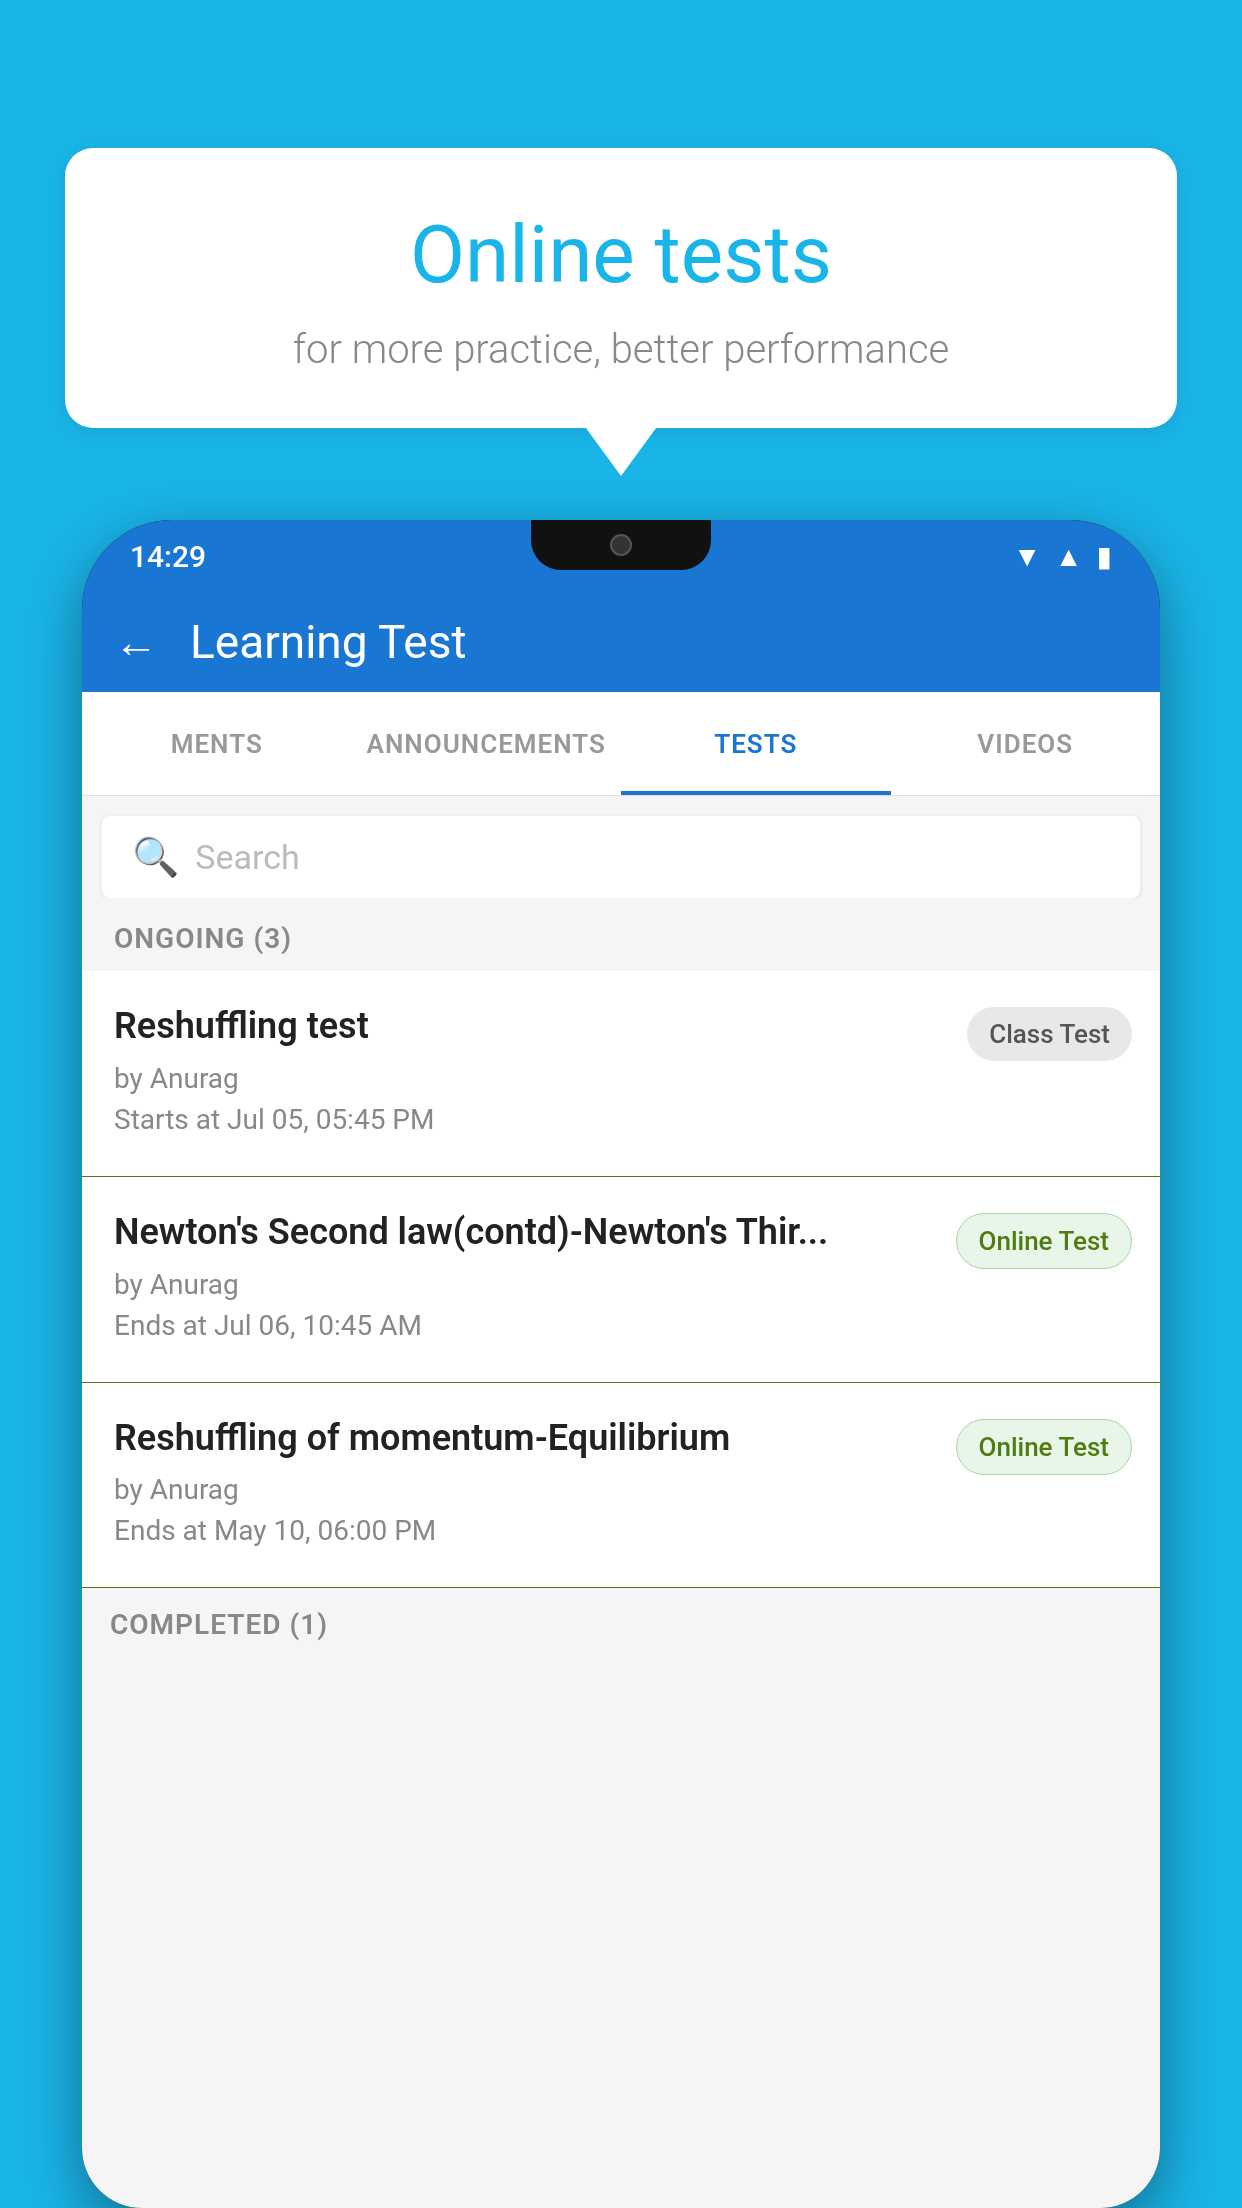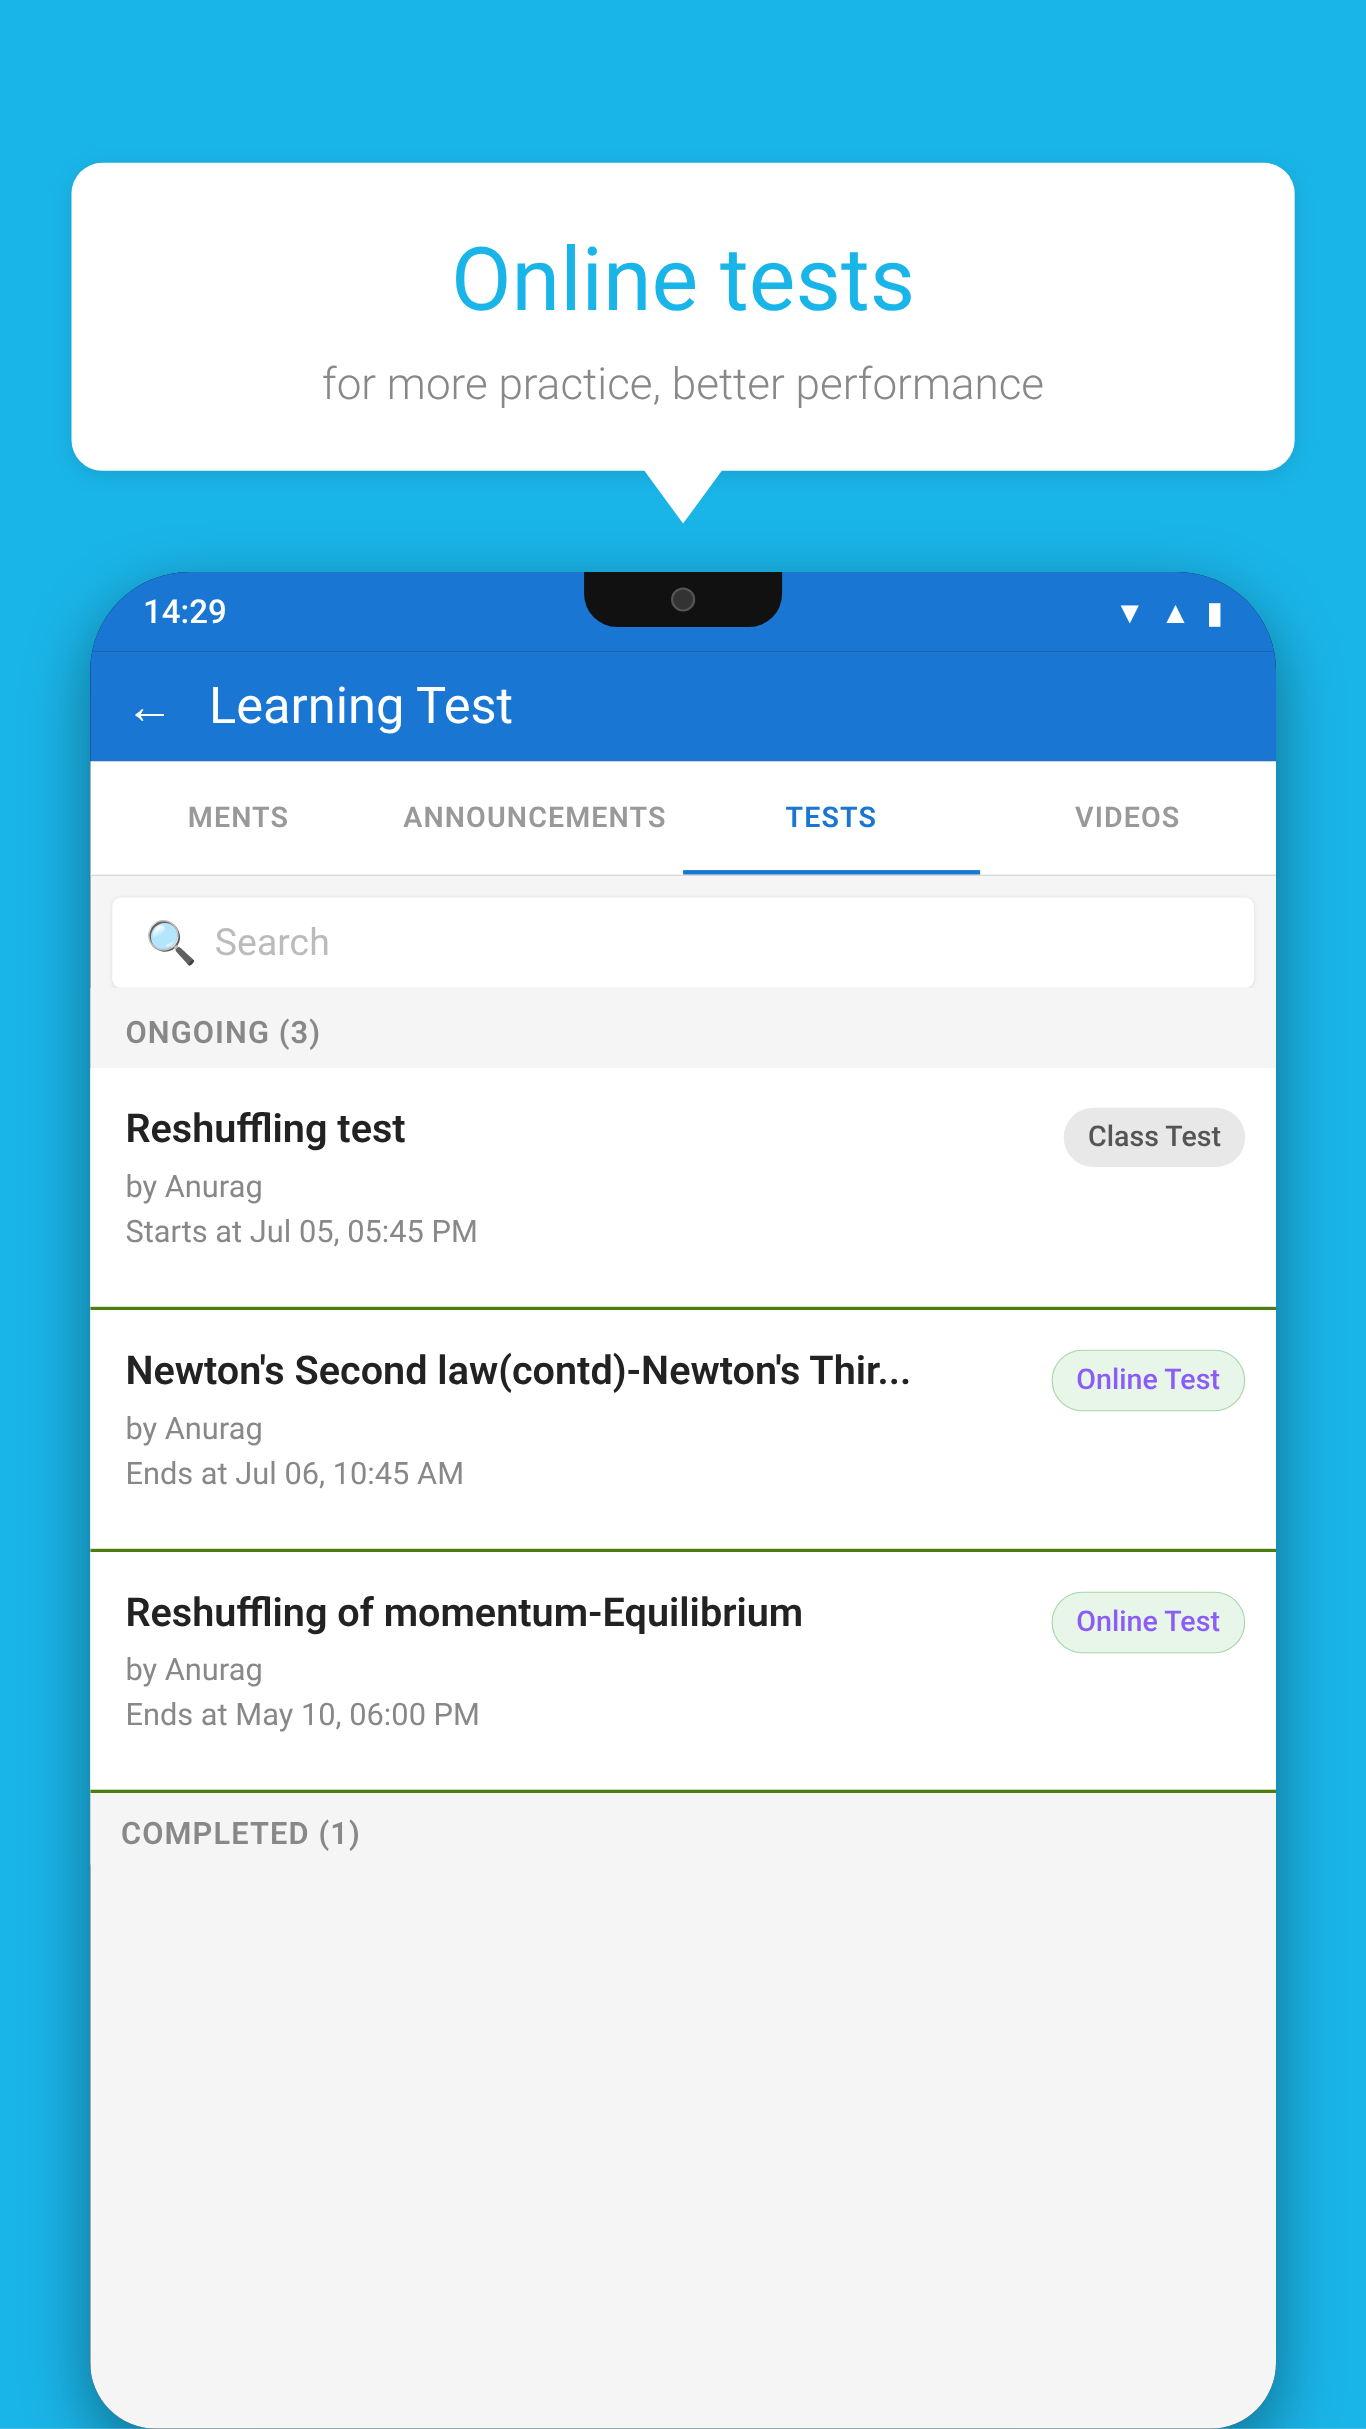--- a/index.html
+++ b/index.html
@@ -205,22 +205,22 @@
       font-weight: 600;
       letter-spacing: 1px;
       background: #f5f5f5;
     }
 
     
     .test-list {
       background: #fff;
     }
     .test-item {
-      padding: 32px 28px 52px 32px;
-      border-bottom: 3px solid #4d7c0f;
+      padding: 32px 28px 40px 32px;
+      border-bottom: 1px solid #4d7c0f;
       display: flex;
       justify-content: space-between;
       align-items: flex-start;
       background: #fff;
     }
     .test-info {
       flex: 1;
       margin-right: 20px;
     }
     .test-name {
@@ -247,21 +247,21 @@
       white-space: nowrap;
       margin-top: 4px;
       flex-shrink: 0;
     }
     .badge-class {
       background: #e8e8e8;
       color: #555;
     }
     .badge-online {
       background: #e8f5e9;
-      color: #8b5cf6;
+      color: #4d7c0f;
       border: 1.5px solid #a5d6a7;
     }
 
     
     .completed-section {
       background: #f5f5f5;
       padding: 20px 28px 12px;
       font-size: 28px;
       color: #888;
       font-weight: 600;

